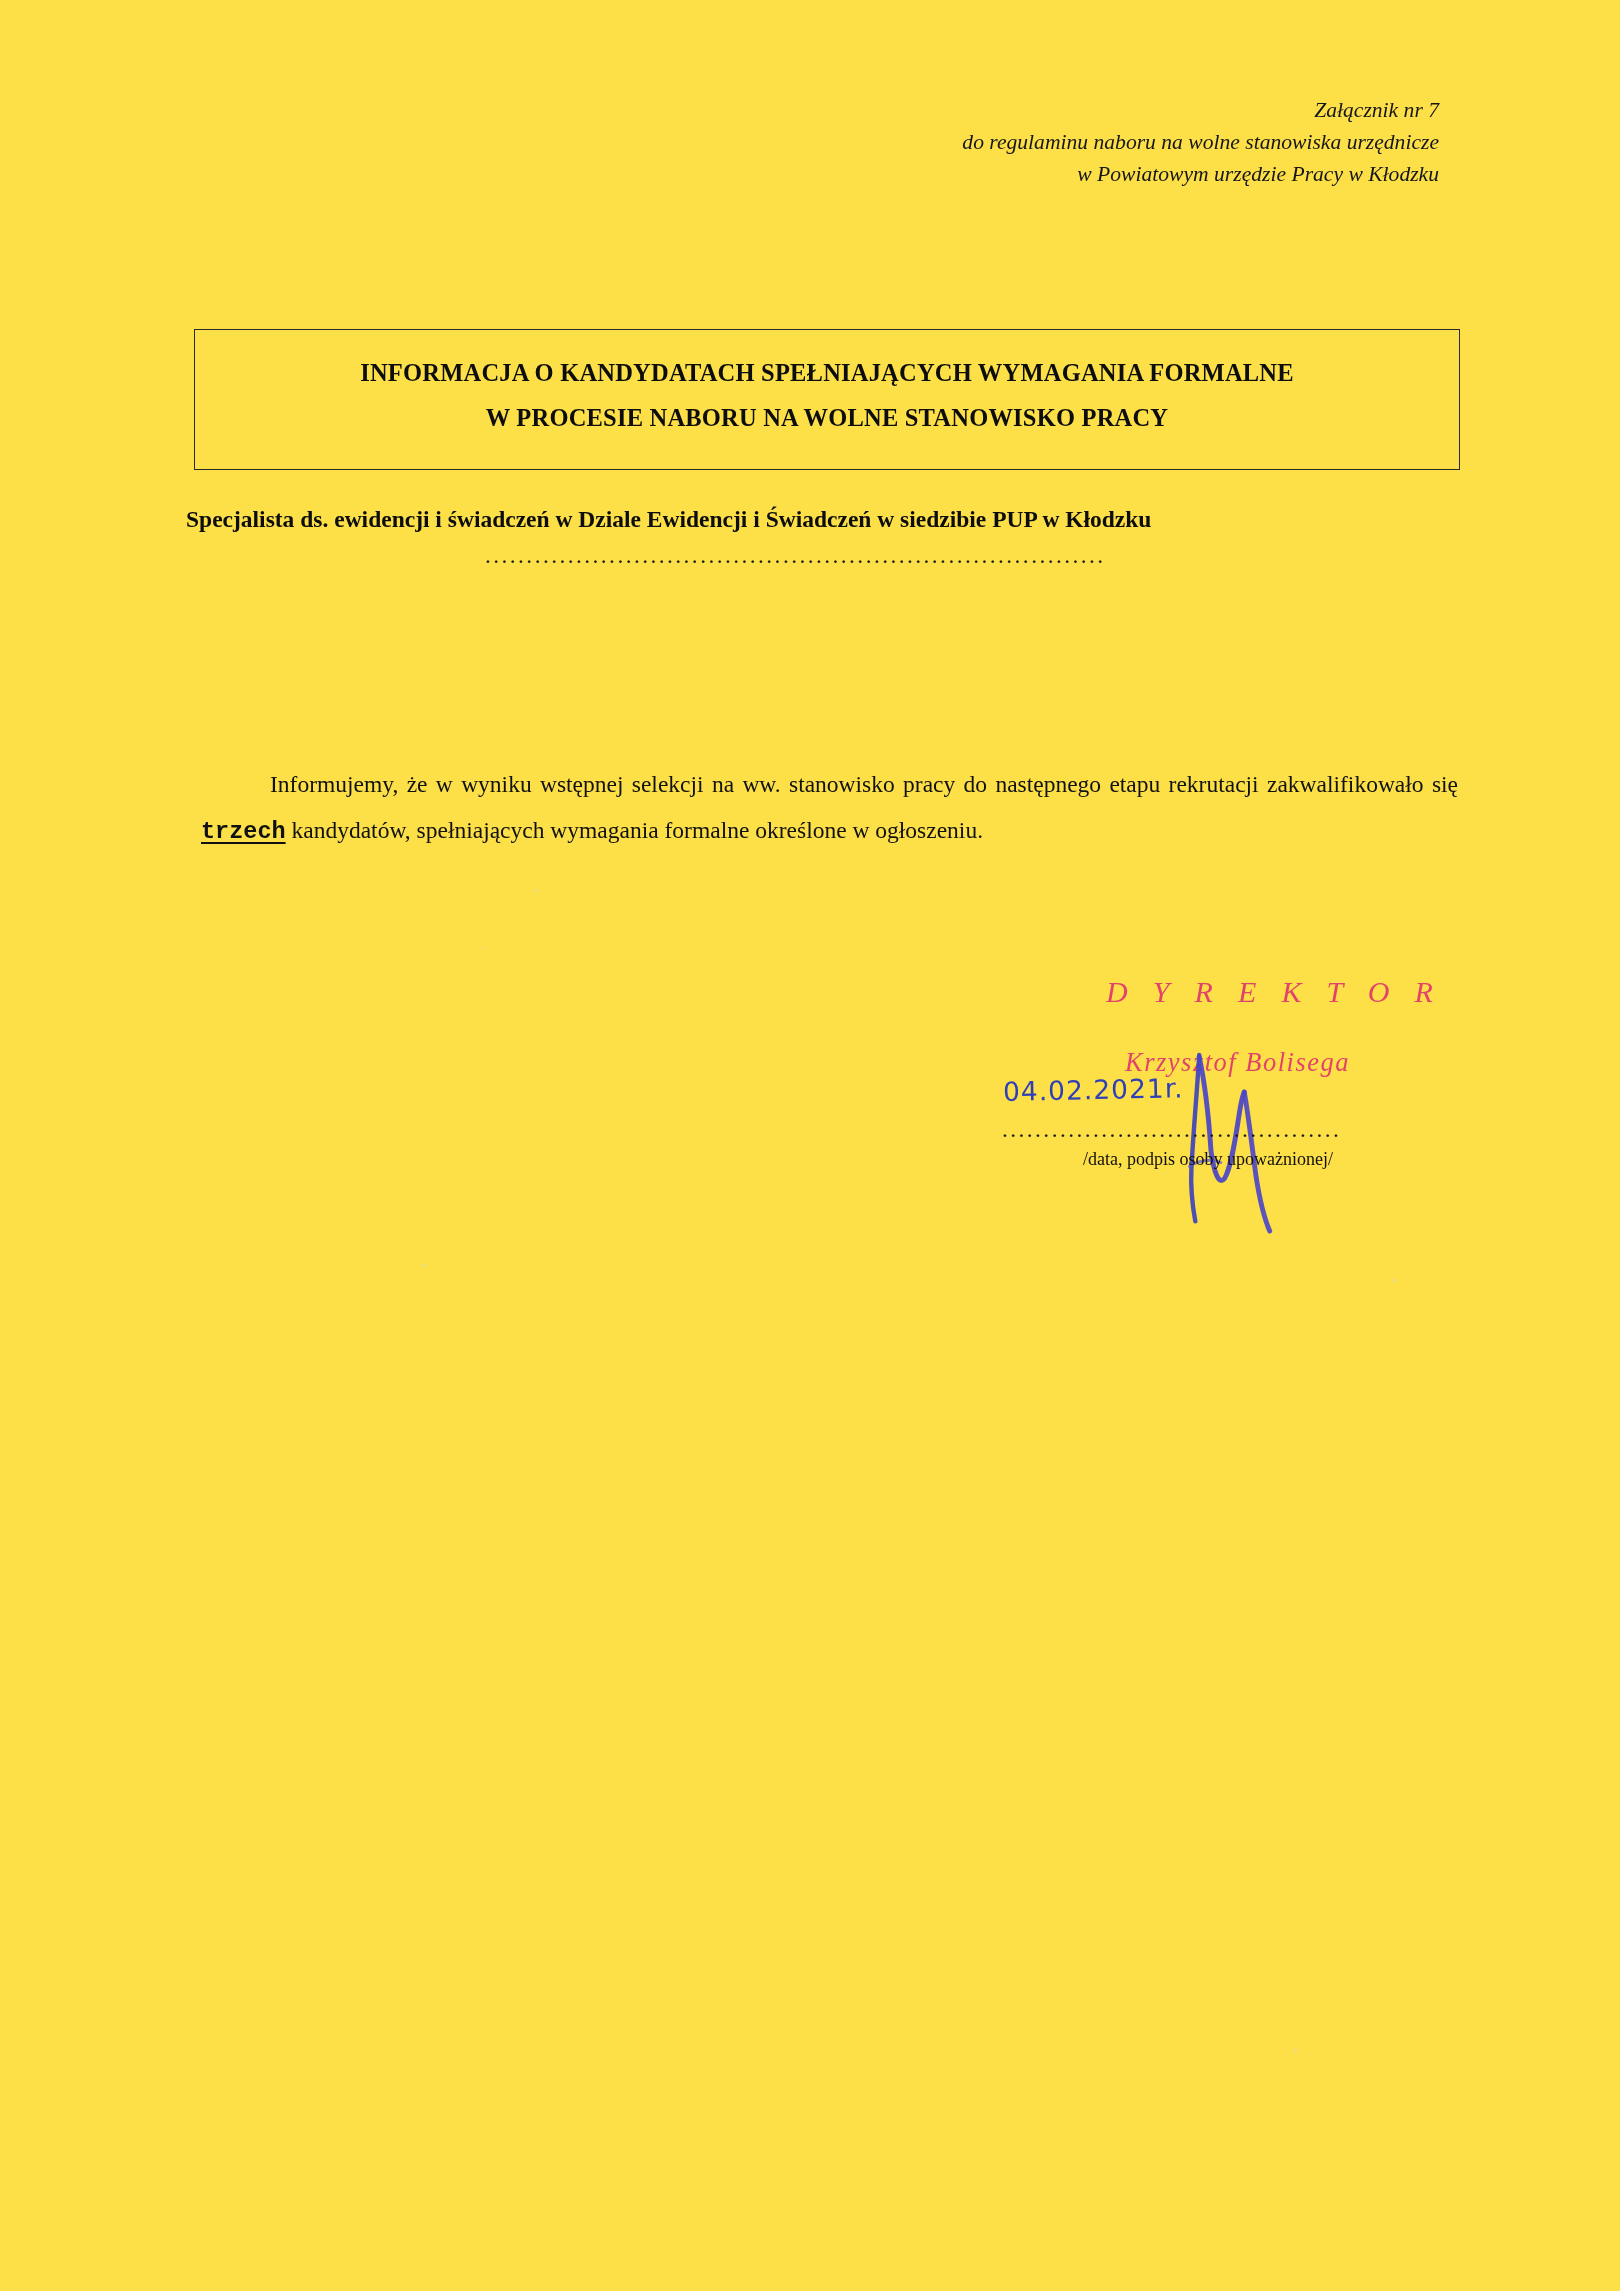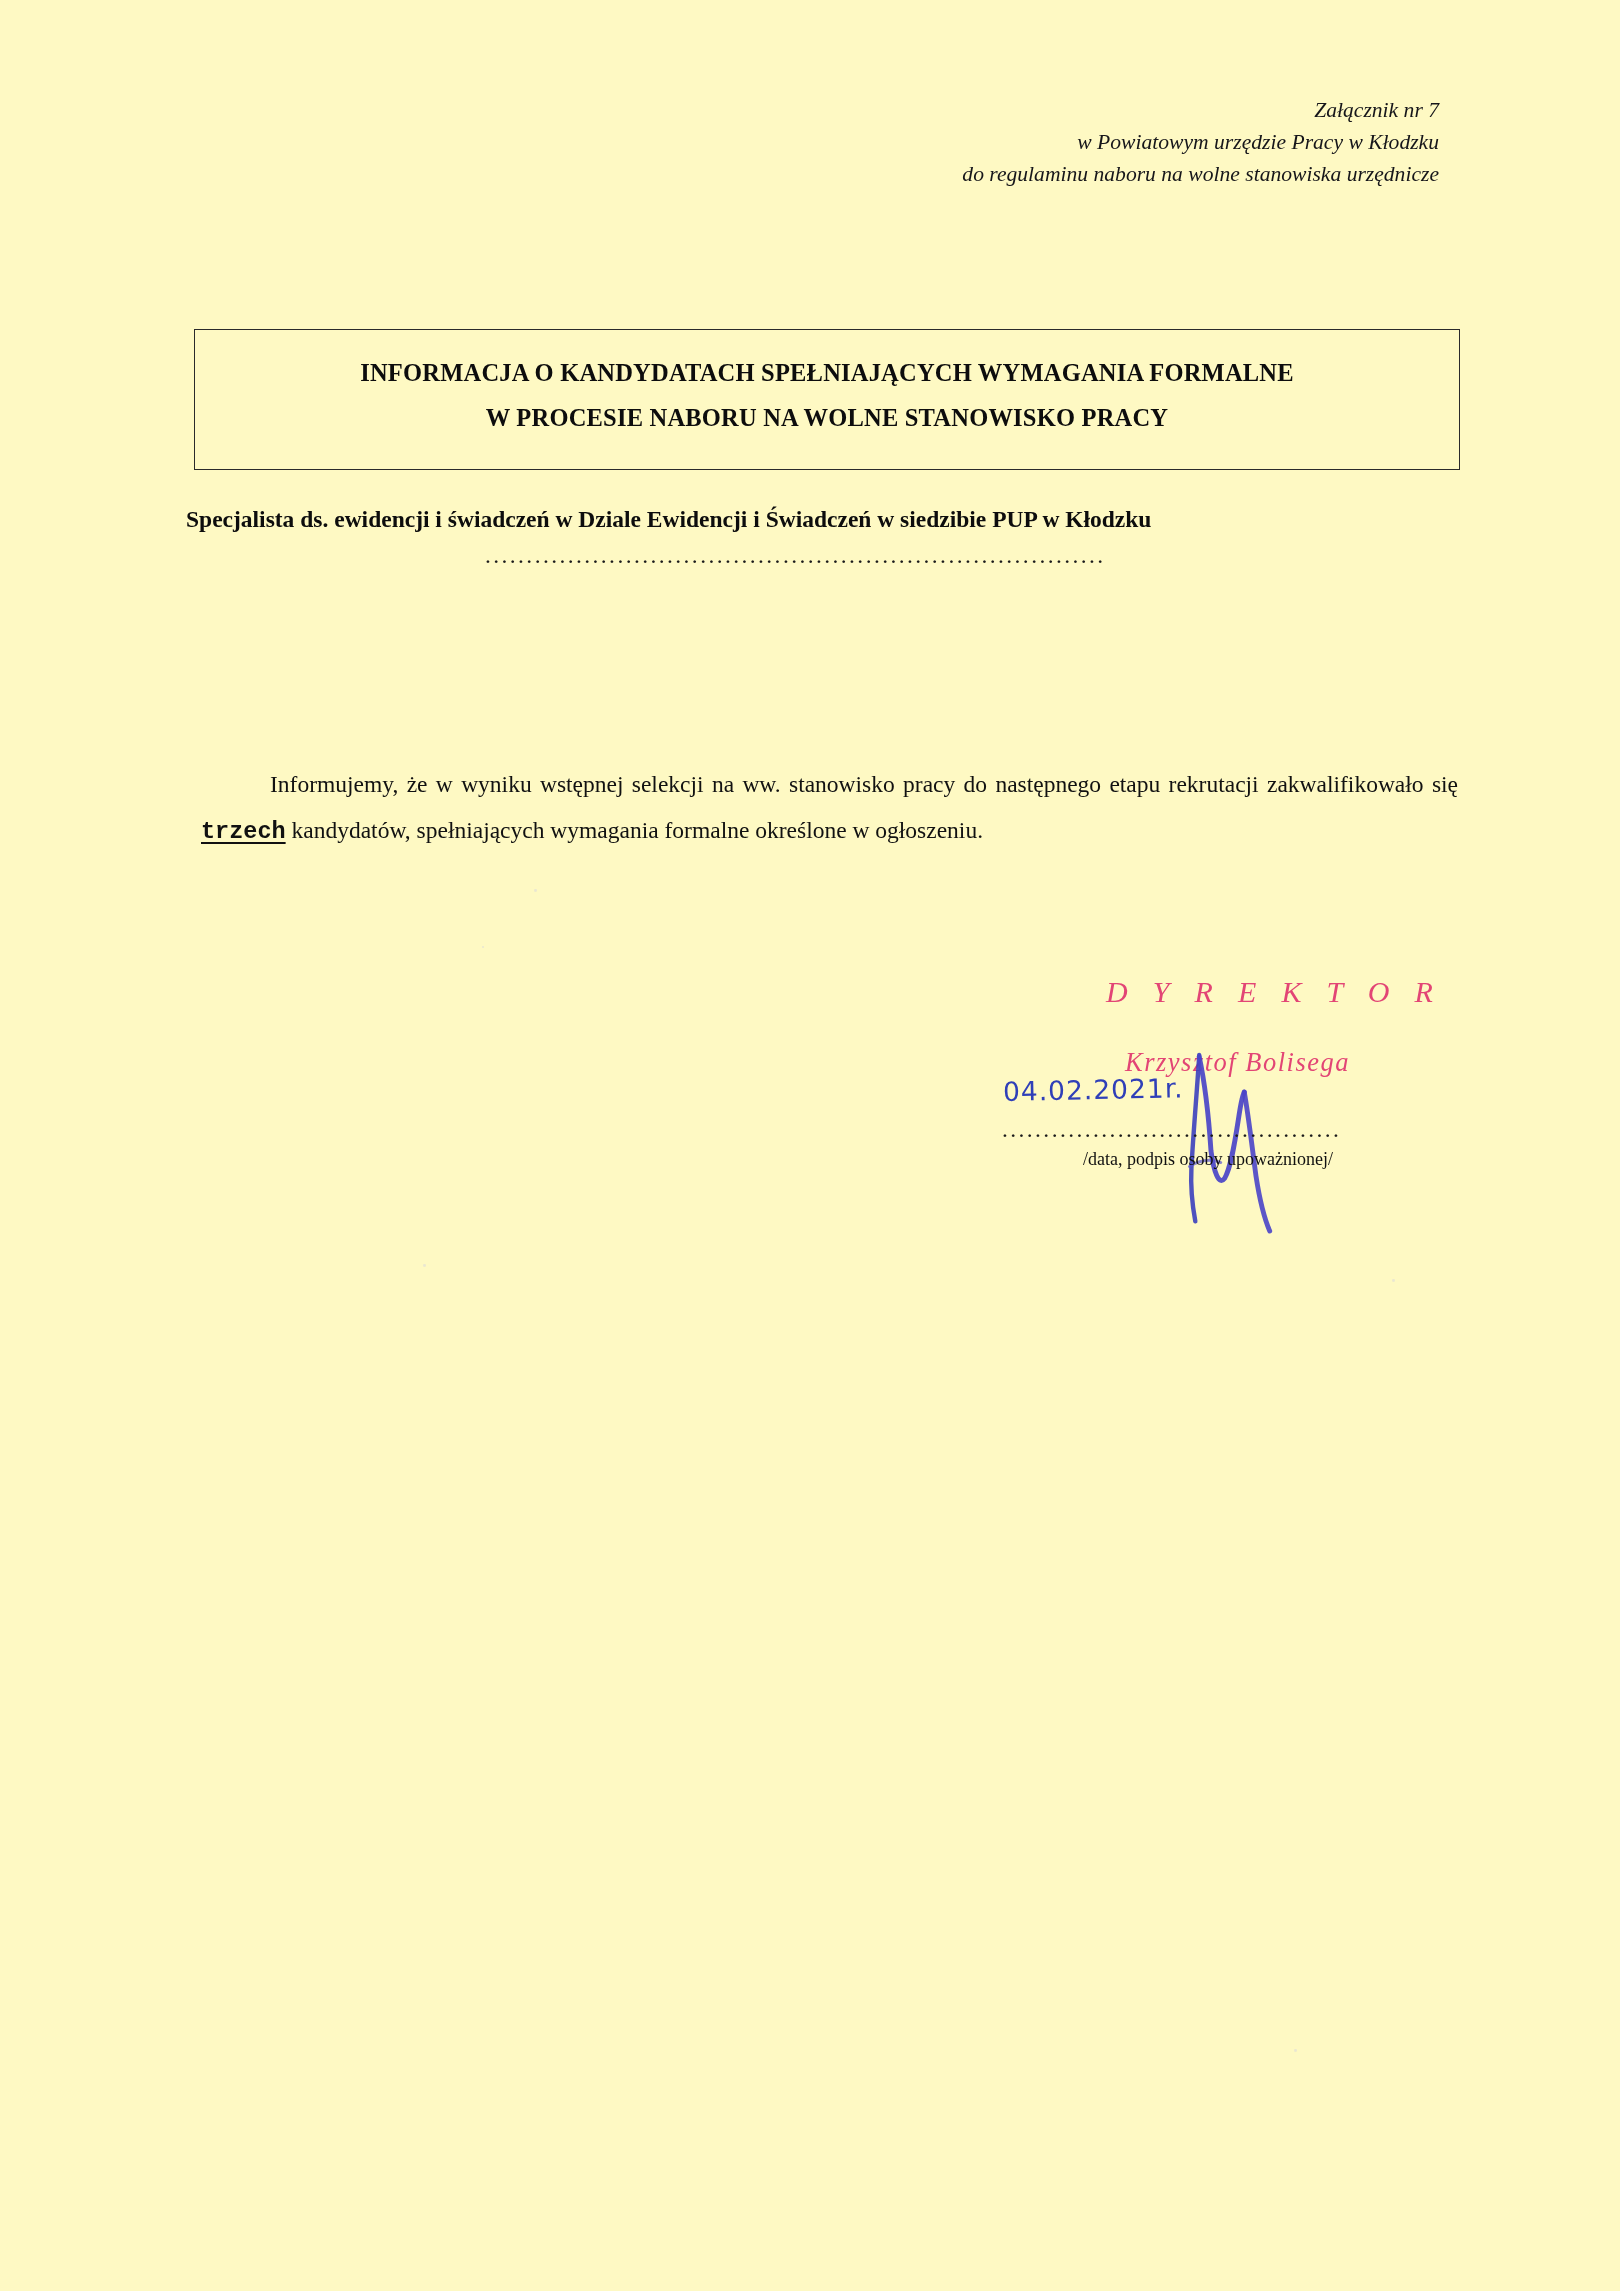--- a/index.html
+++ b/index.html
@@ -4,21 +4,21 @@
 <style>
   html, body {
     margin: 0;
     padding: 0;
     background: #ffffff;
   }
   #page {
     position: relative;
     width: 1620px;
     height: 2292px;
-    background: #fef9c3;
+    background: #fde047;
     overflow: hidden;
     font-family: "Liberation Serif", "DejaVu Serif", serif;
     color: #111111;
   }
 
   
   #header-block {
     position: absolute;
     left: 686px;
     top: 94px;
@@ -192,22 +192,22 @@
     opacity: 0.55;
   }
 </style>
 </head>
 <body>
 
 <div id="page">
 
   <div id="header-block">
     <span class="hdr-line">Załącznik nr 7</span>
+    <span class="hdr-line">do regulaminu naboru na wolne stanowiska urzędnicze</span>
     <span class="hdr-line">w Powiatowym urzędzie Pracy w Kłodzku</span>
-    <span class="hdr-line">do regulaminu naboru na wolne stanowiska urzędnicze</span>
   </div>
 
   <div id="title-box">
     <div class="title-line" id="title-line-1">INFORMACJA O KANDYDATACH  SPEŁNIAJĄCYCH WYMAGANIA FORMALNE</div>
     <div class="title-line" id="title-line-2">W PROCESIE NABORU NA WOLNE STANOWISKO PRACY</div>
   </div>
 
   <div id="position-name">Specjalista ds. ewidencji i świadczeń w Dziale Ewidencji i Świadczeń w siedzibie PUP w Kłodzku</div>
   <div id="position-dotline">...........................................................................</div>
 

